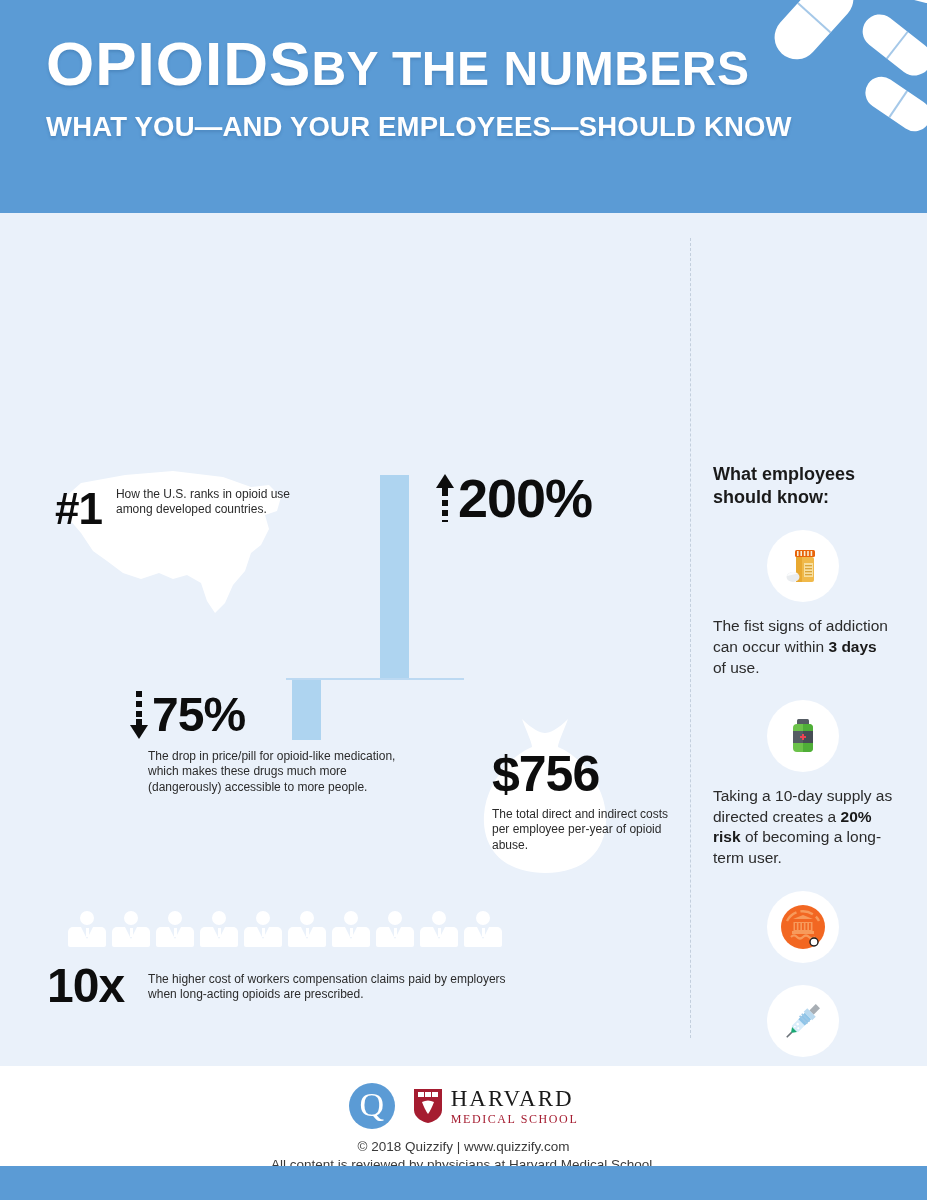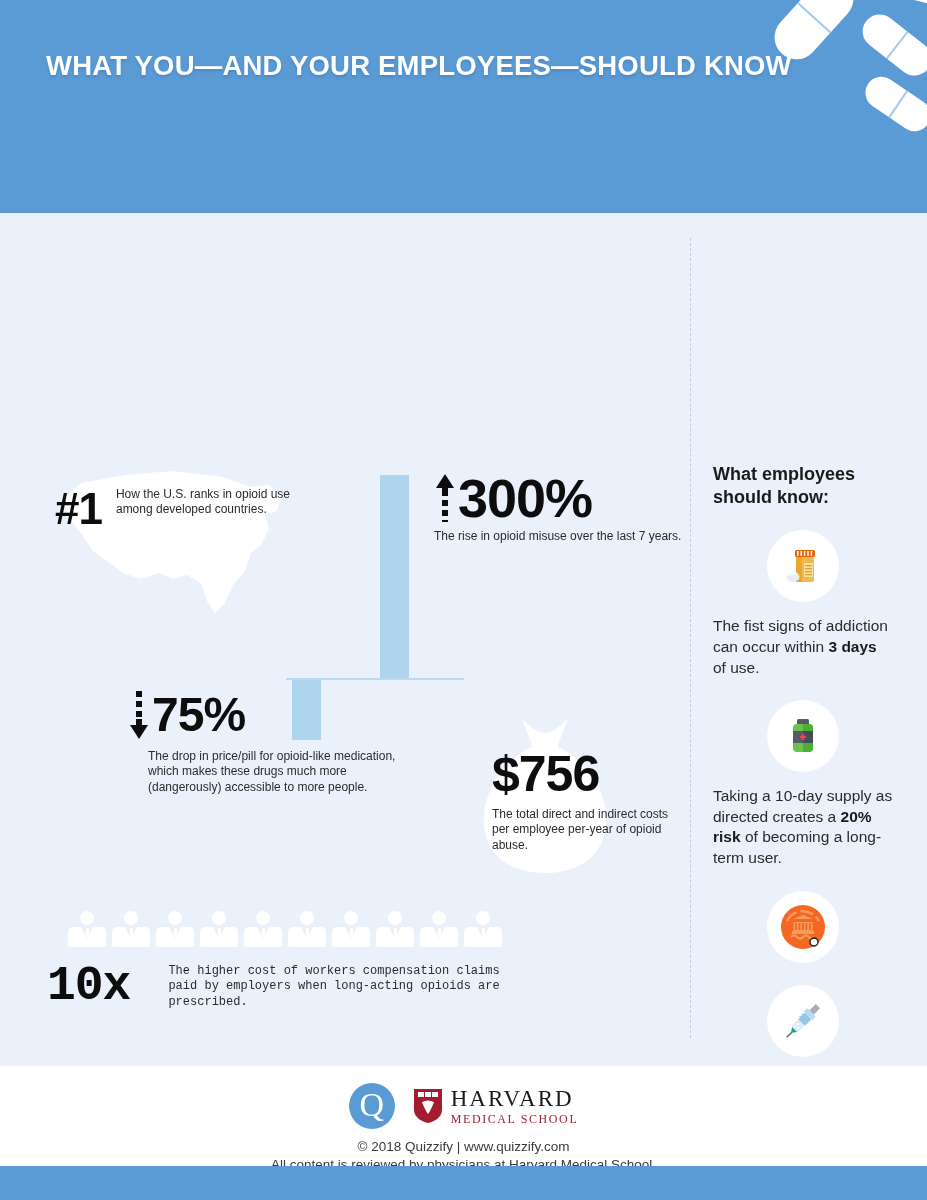--- a/index.html
+++ b/index.html
@@ -92,21 +92,21 @@
 
   .s-75 { left: 128px; top: 478px; width: 290px; }
   .s-75 .numline { display: flex; align-items: center; gap: 2px; }
   .s-75 .bignum { font-size: 48px; }
   .s-75 .statbody { margin-top: 10px; margin-left: 20px; }
 
   .s-756 { left: 492px; top: 536px; width: 180px; }
   .s-756 .bignum { font-size: 50px; }
   .s-756 .statbody { margin-top: 8px; }
 
-  .s-10x { left: 47px; top: 745px; width: 460px; display: flex; gap: 14px; align-items: center; font-family: Liberation Mono, monospace; }
+  .s-10x { left: 47px; top: 745px; width: 460px; display: flex; align-items: center; }
   .s-10x .bignum { font-size: 48px; padding-top: 4px; }
   .s-10x .statbody { padding-top: 6px; margin-left: 24px; }
 
   
   .people { position: absolute; left: 68px; top: 698px; display: flex; gap: 6px; }
   .person { width: 38px; height: 36px; position: relative; }
   .person .head {
     position: absolute; left: 50%; top: 0; width: 14px; height: 14px; margin-left: -7px;
     border-radius: 50%; background: #ffffff;
   }
@@ -216,20 +216,23 @@
 
 <div class="page">
 
   <div class="header">
     <div class="pill" style="left:766px;top:-4px;width:96px;height:44px;transform:rotate(-48deg);"></div>
     <div class="pill" style="left:858px;top:28px;width:78px;height:34px;transform:rotate(38deg);"></div>
     <div class="pill" style="left:862px;top:88px;width:72px;height:32px;transform:rotate(34deg);"></div>
     <div class="pill" style="left:888px;top:-30px;width:56px;height:30px;transform:rotate(14deg);"></div>
 
     <div class="title-wrap">
+      <div class="title">
+        <span class="t-big">OPIOIDS</span><span class="t-small">BY THE NUMBERS</span>
+      </div>
       <div class="subtitle2">WHAT YOU—AND YOUR EMPLOYEES—SHOULD KNOW</div>
     </div>
 
   </div>
 
   <div class="body-area">
 
     <div class="divider"></div>
 
     <svg class="us-map" viewBox="0 0 240 160" preserveAspectRatio="none">
@@ -251,23 +254,22 @@
       <div class="statbody">How the U.S. ranks in opioid use among developed countries.</div>
     </div>
 
     <div class="stat s-500">
       <div class="numline">
         <span class="arrow arrow-up">
           <span class="head-tri"></span>
             <span class="stem"></span>
             <span class="shaft-dots"></span>
         </span>
-        <span class="bignum">300%</span>
-      </div>
-      <div class="statbody">The rise in opioid misuse over the last 7 years.</div>
+        <span class="bignum">200%</span>
+      </div>
     </div>
 
     <div class="stat s-75">
       <div class="numline">
         <span class="arrow arrow-down">
           <span class="shaft-dots"></span>
             <span class="stem"></span>
             <span class="head-tri"></span>
         </span>
         <span class="bignum">75%</span>

